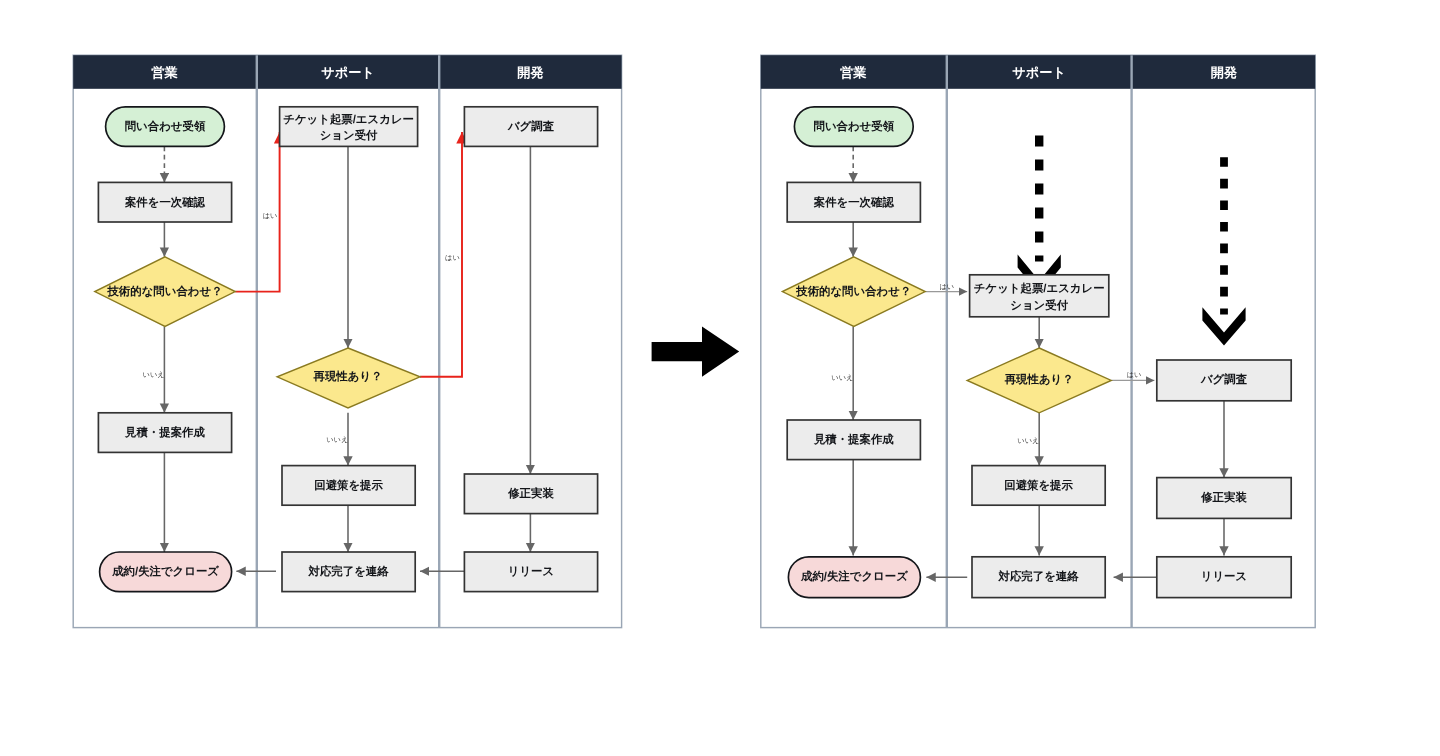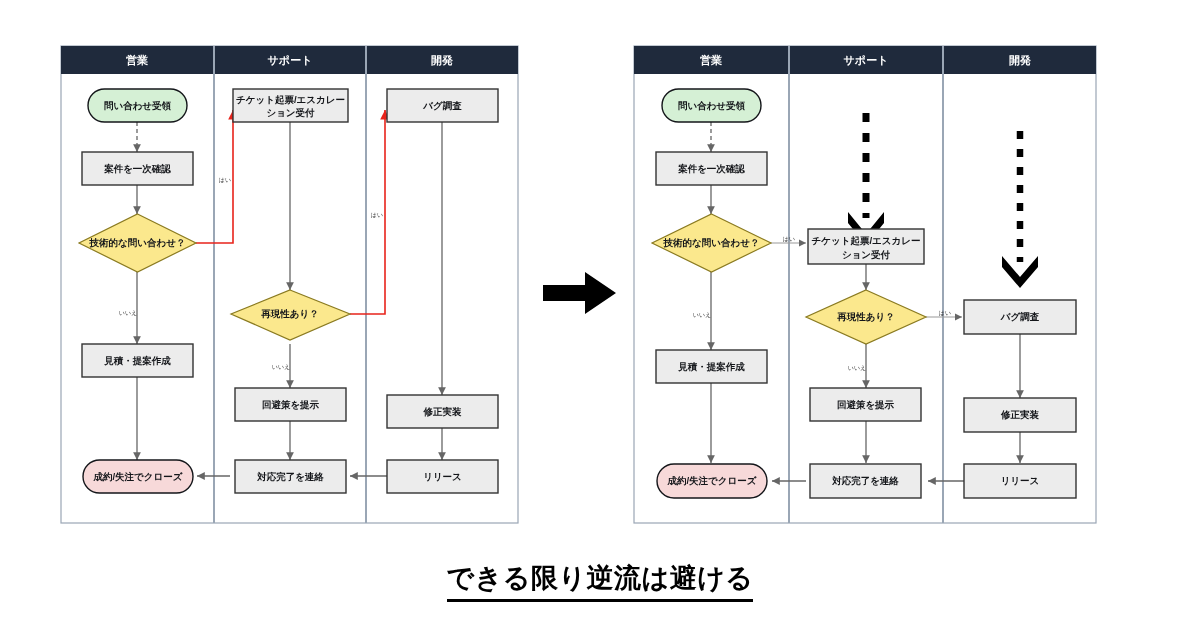--- a/index.html
+++ b/index.html
@@ -231,17 +231,14 @@
         <rect x="964" y="398" width="112" height="34" fill="#ececec" stroke="#333333" stroke-width="1.4"></rect>
         <text class="node-text" x="1020" y="415">修正実装</text>
       </g>
       <g>
         <rect x="964" y="464" width="112" height="34" fill="#ececec" stroke="#333333" stroke-width="1.4"></rect>
         <text class="node-text" x="1020" y="481">リリース</text>
       </g>
     </g>
   </svg>
 
-  <div class="caption">
-    <span>できる限り逆流は避ける</span>
-  </div>
 
 </div>
 
 </body></html>

